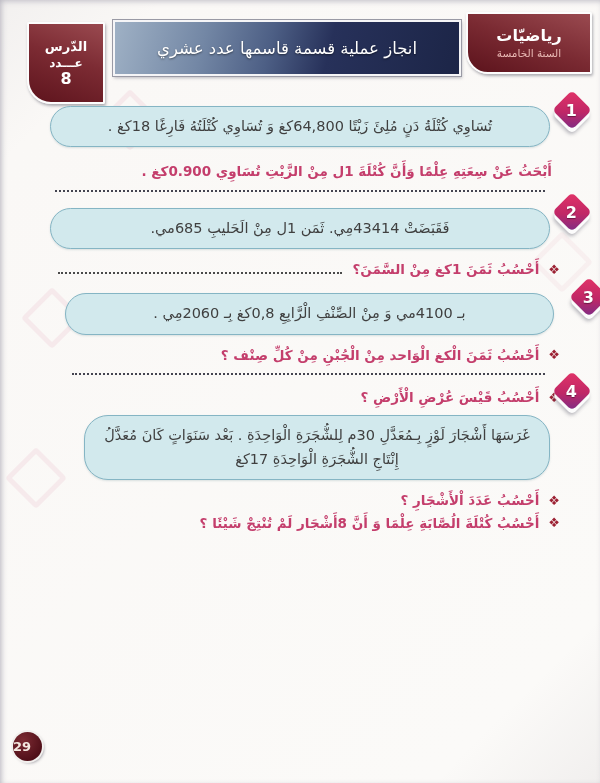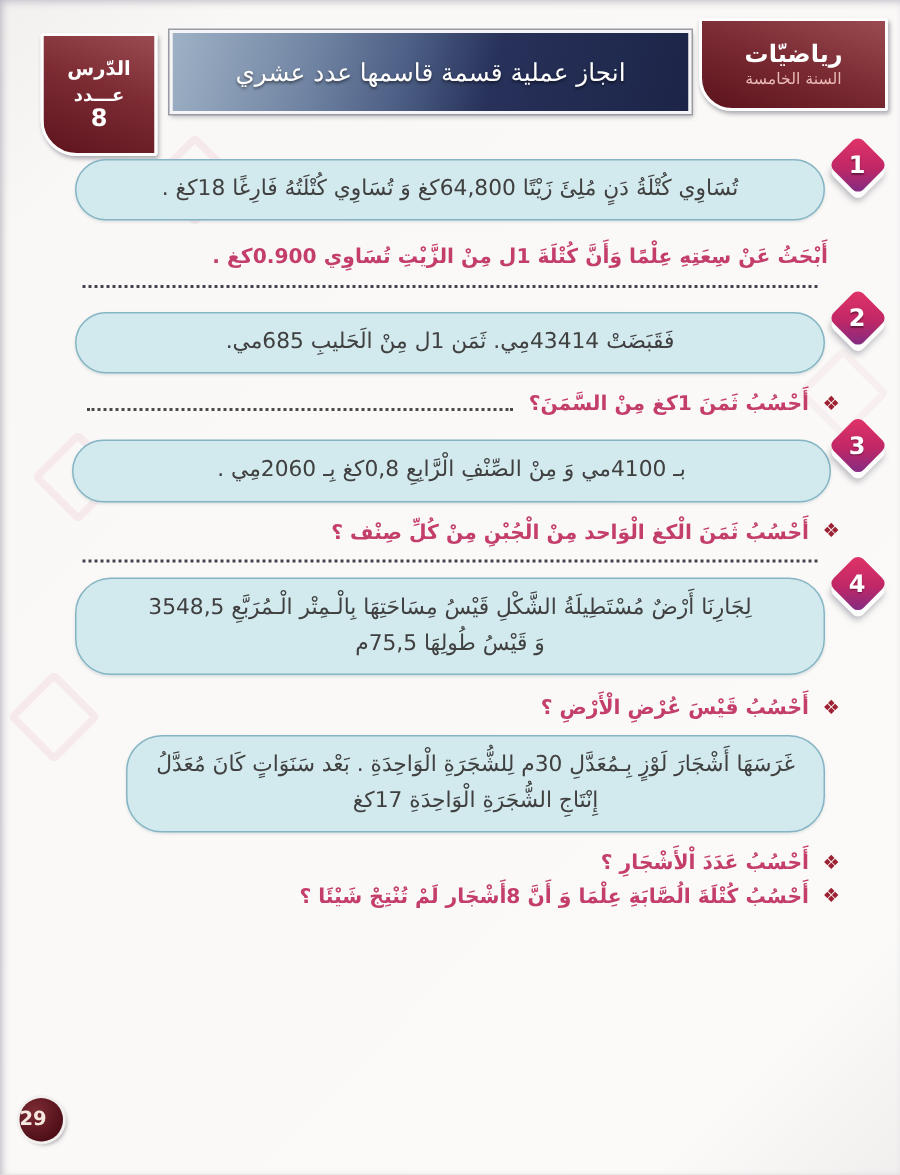--- a/index.html
+++ b/index.html
@@ -114,21 +114,21 @@
   
   .page-number{
     position:absolute;left:13px;top:732px;
     width:29px;height:29px;border-radius:50%;
     background:radial-gradient(circle at 35% 30%,#7c2b33,#4e0e17 75%);
     box-shadow:0 0 0 2px #f2f0ee, 2px 2px 3px rgba(70,70,85,.5);
     display:flex;align-items:center;justify-content:flex-end;
   }
   .page-number span{color:#f4e8e0;font-size:13px;font-weight:bold;}
   
-  .mt10{margin-top:10px;} .mt14{margin-top:14px;} .mt16{margin-top:16px;}
+  .mt10{margin-top:10px;} .mt14{margin-top:14px;margin-left:17px;} .mt16{margin-top:16px;}
   .mt8{margin-top:8px;padding-left:36px;} .mt12{margin-top:12px;}
   .mt2{margin-top:2px;}
 </style>
 </head>
 <body>
 
 <div class="page">
 
   <div class="wm" style="top:98px;left:108px;"></div>
   <div class="wm" style="top:296px;left:30px;"></div>
@@ -190,24 +190,20 @@
         <span class="bullet">❖</span>
         <span class="qtext">أَحْسُبُ ثَمَنَ الْكغ الْوَاحد مِنْ الْجُبْنِ مِنْ كُلِّ صِنْف ؟</span>
       </div>
       <div class="dotted-line mt8"></div>
     </section>
 
     <section class="exercise mt10">
       <div class="diamond">
         <span>4</span>
       </div>
-      <div class="statement-box">
-        <p>لِجَارِنَا أَرْضٌ  مُسْتَطِيلَةُ الشَّكْلِ قَيْسُ مِسَاحَتِهَا بِالْـمِتْر الْـمُرَبَّعِ 3548,5</p>
-        <p>وَ قَيْسُ طُولِهَا 75,5م</p>
-      </div>
       <div class="question-row mt12">
         <span class="bullet">❖</span>
         <span class="qtext">أَحْسُبُ قَيْسَ عُرْضِ الْأَرْضِ ؟</span>
       </div>
     </section>
 
     <section class="exercise mt8">
       <div class="statement-box" style="margin:0 50px 0 48px;">
         <p>غَرَسَهَا أَشْجَارَ لَوْزٍ بِـمُعَدَّلِ 30م لِلشُّجَرَةِ الْوَاحِدَةِ . بَعْد سَنَوَاتٍ كَانَ مُعَدَّلُ</p>
         <p>إِنْتَاجِ الشُّجَرَةِ الْوَاحِدَةِ 17كغ</p>

